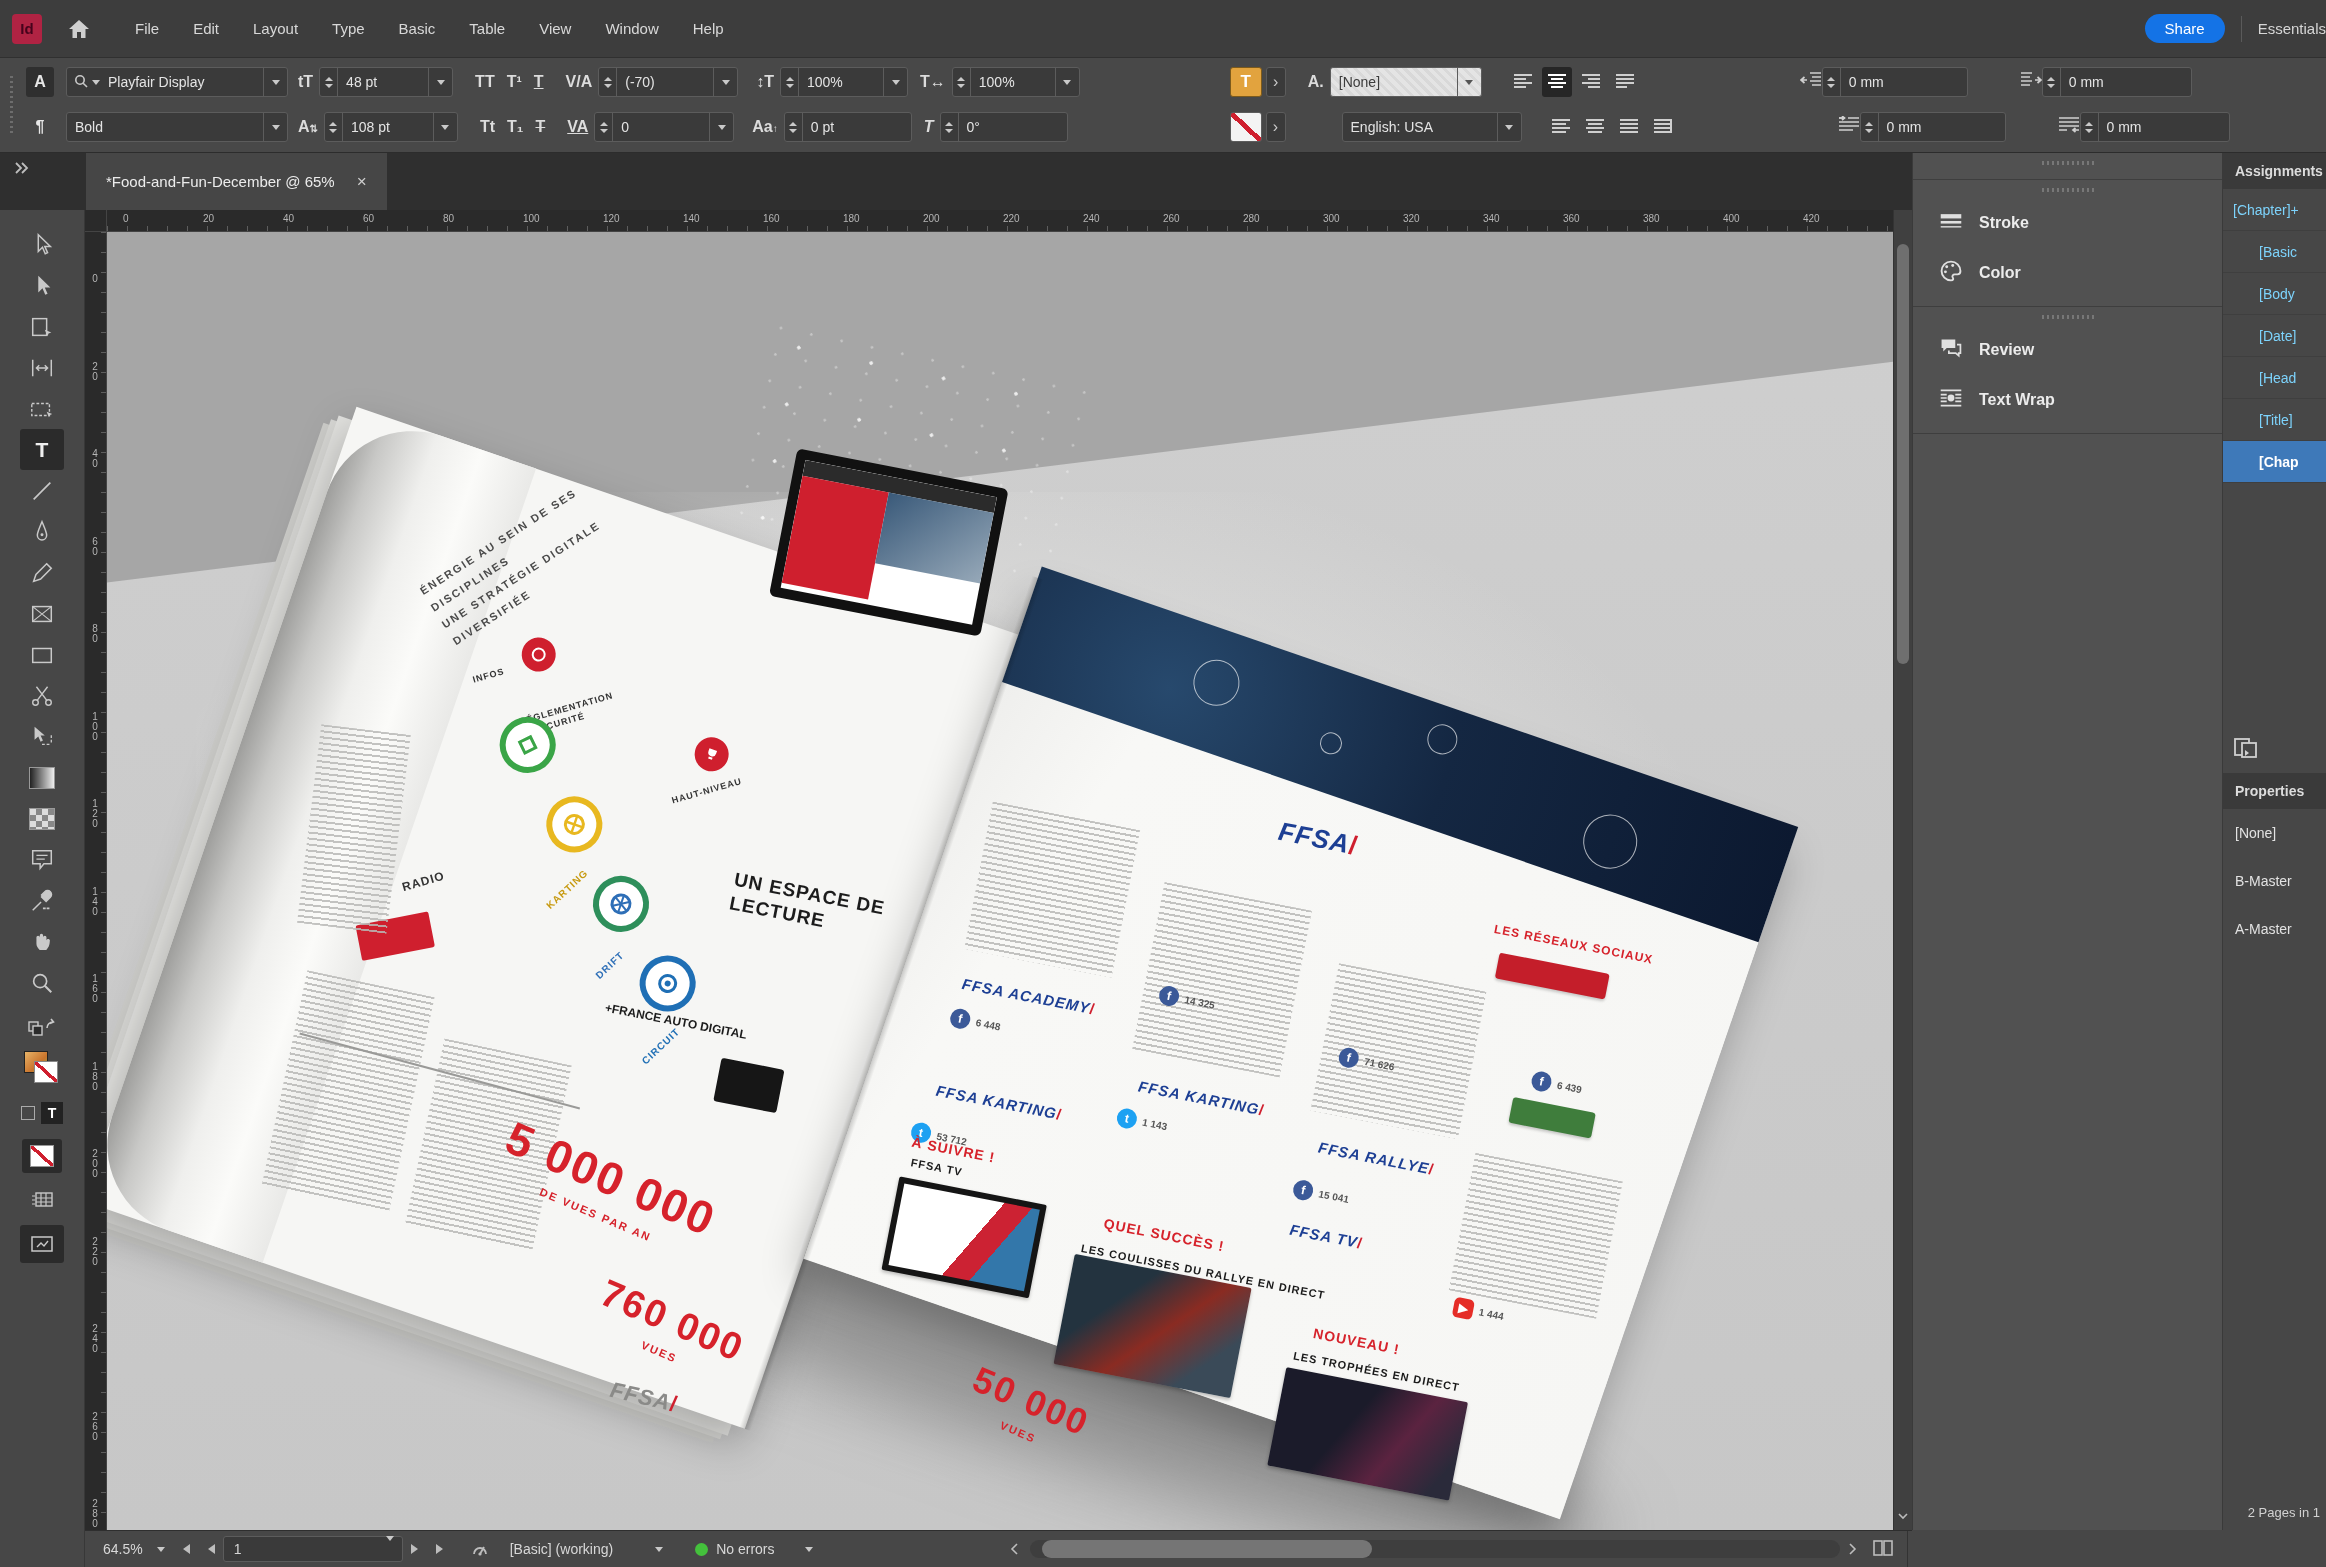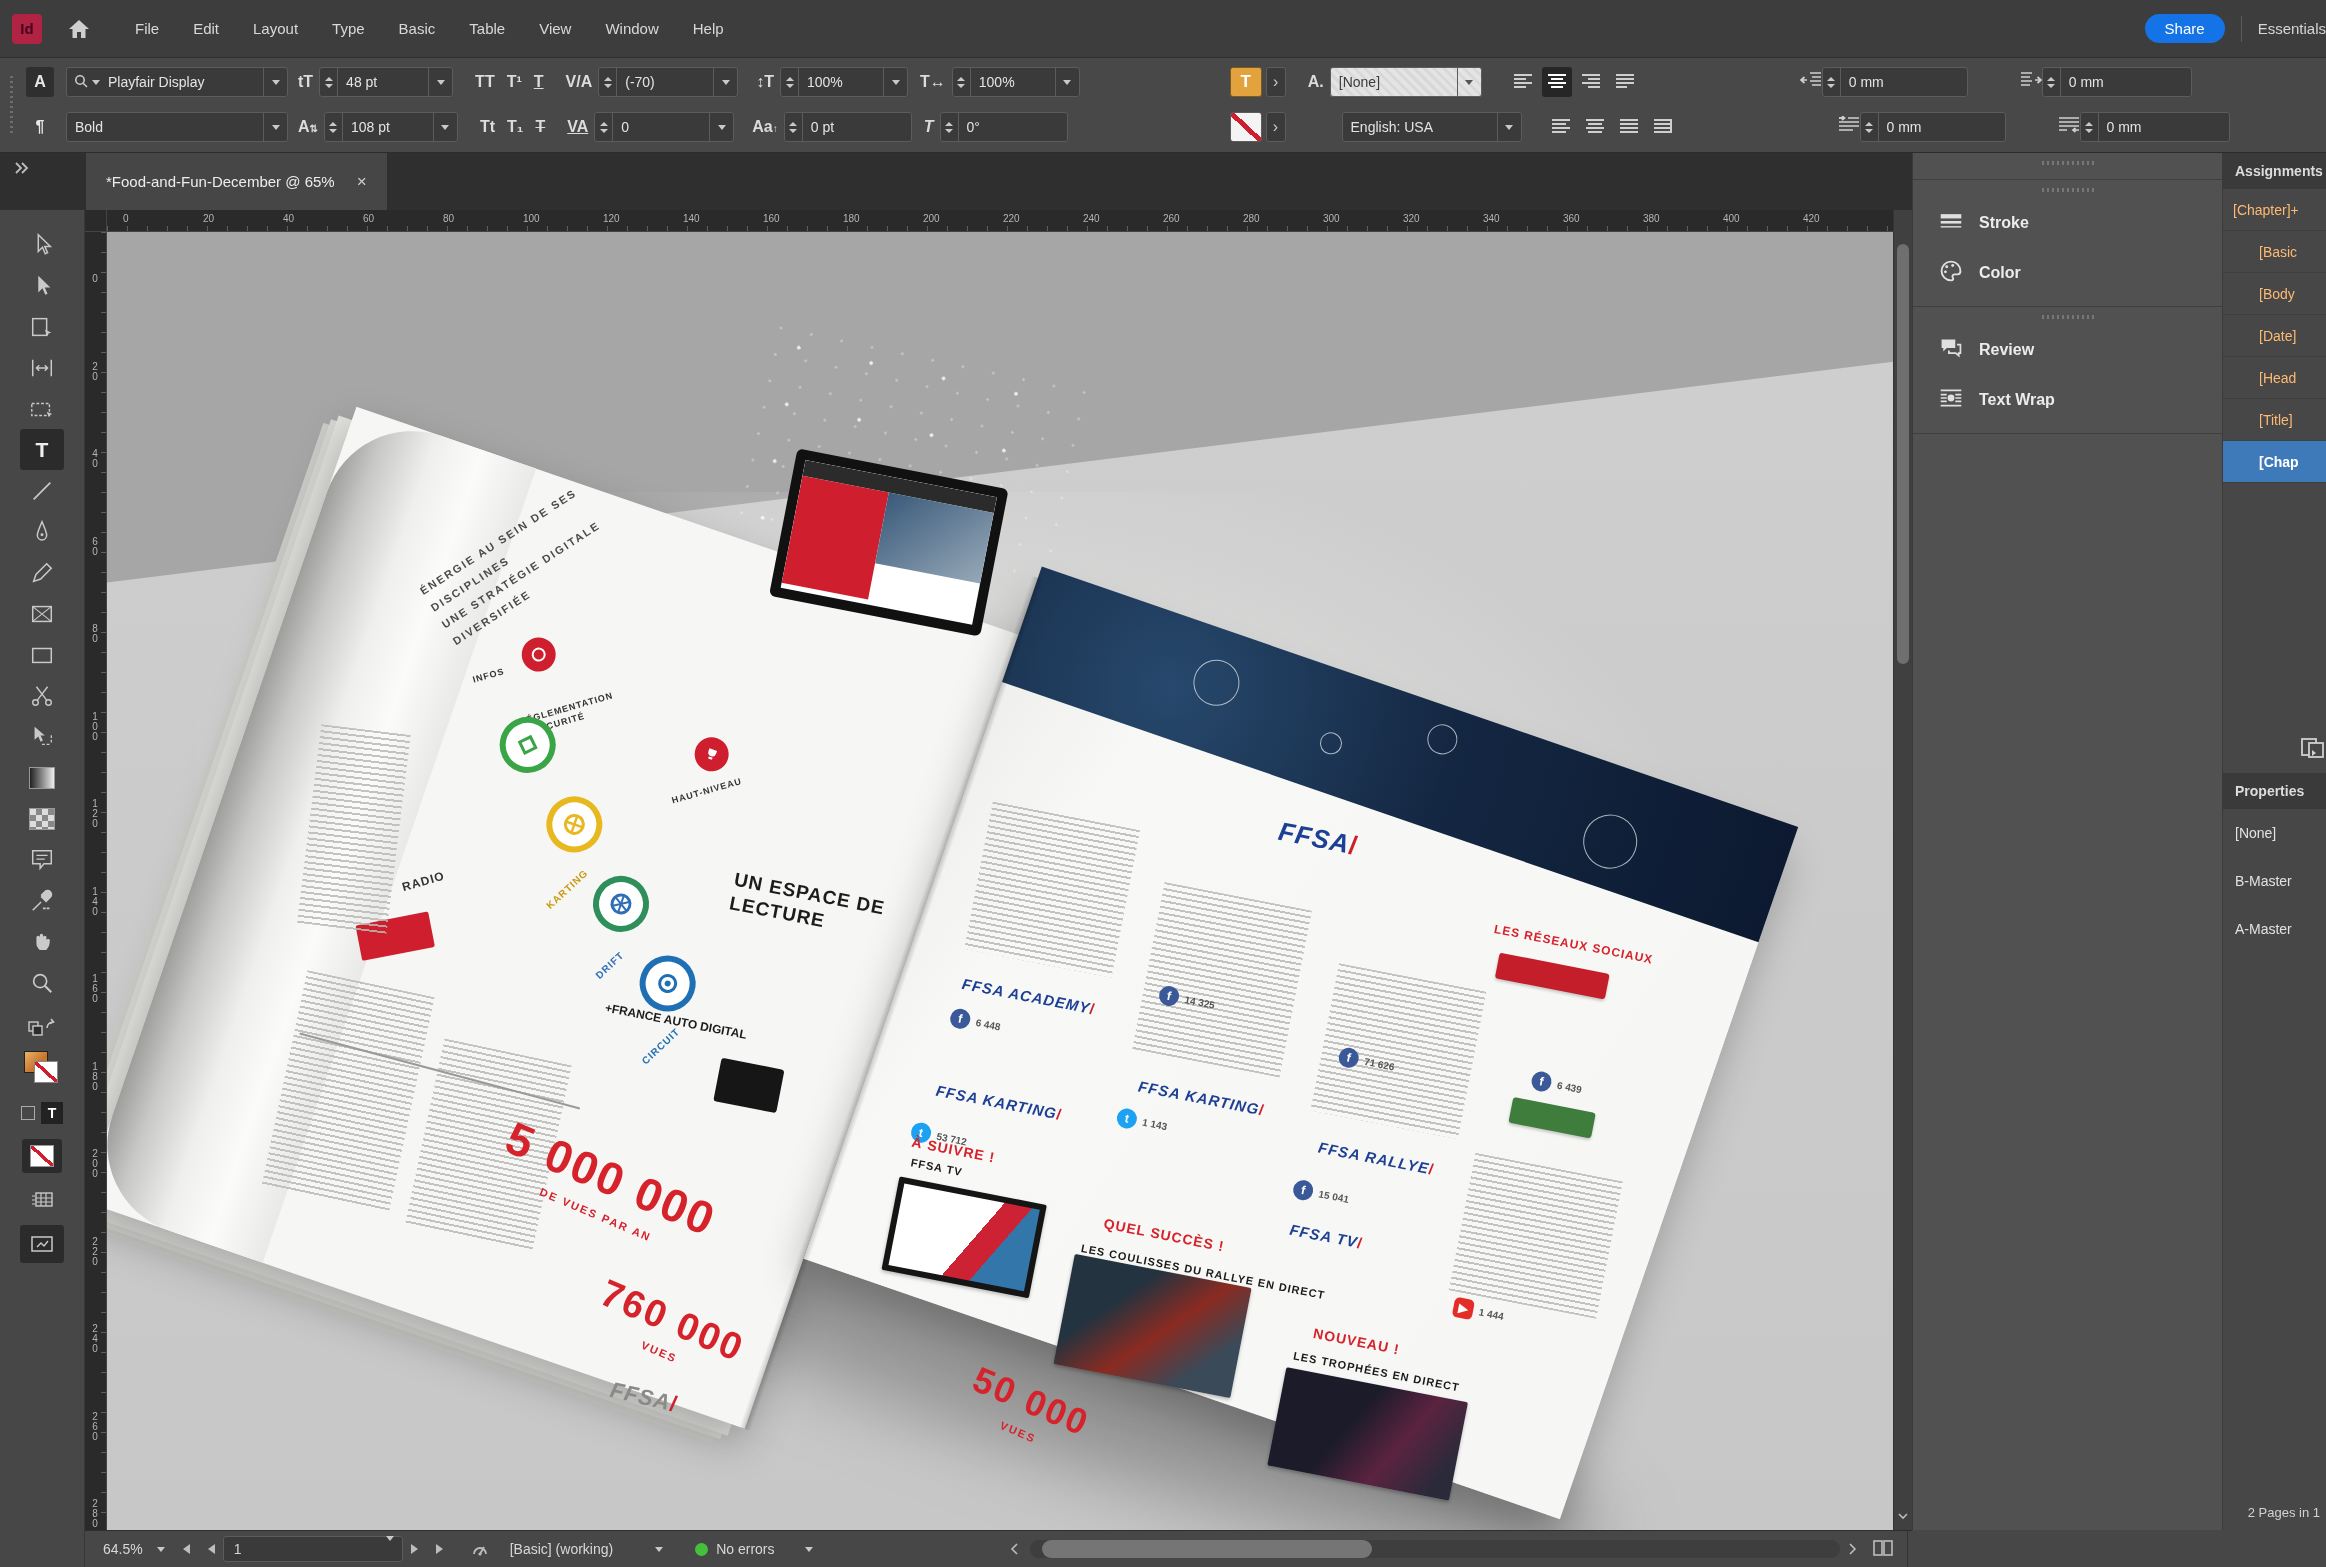--- a/index.html
+++ b/index.html
@@ -212,25 +212,25 @@
   
   .dock { position:absolute; left:1912px; top:153px; width:310px; height:1377px; background:#515151;
           border-left:1px solid #3a3a3a; }
   .panel-group { border-bottom:1px solid #3e3e3e; padding:4px 0 8px; }
   .pgrip { width:52px; height:4px; margin:4px auto 6px;
            background:repeating-linear-gradient(90deg,#777 0 2px, transparent 2px 5px); }
   .pitem { display:flex; align-items:center; gap:16px; padding:11px 26px; color:#ececec;
            font-size:16px; font-weight:bold; }
   .pitem svg { flex:none; }
   .dock-right { position:absolute; left:2222px; top:153px; width:104px; height:1377px;
-                background:#474747; border-left:1px solid #3a3a3a; overflow:hidden;text-align:right; }
+                background:#474747; border-left:1px solid #3a3a3a; overflow:hidden; }
   .dr-header { height:36px; background:#3a3a3a; color:#dcdcdc; font-size:14px; font-weight:bold;
                display:flex; align-items:center; padding-left:12px; white-space:nowrap; }
   .style-row { height:42px; display:flex; align-items:center; padding-left:10px; font-size:14px;
-               color:#fdba74; border-bottom:1px solid #3f3f3f; white-space:nowrap; }
+               color:#7dd3fc; border-bottom:1px solid #3f3f3f; white-space:nowrap; }
   .style-row.indent { padding-left:36px; }
   .style-row.selected { background:#3e79b9; color:#fff; font-weight:bold; }
   .pages-ic { margin:14px 0 10px 10px; }
   .page-row { height:48px; display:flex; align-items:center; padding-left:12px; font-size:14px;
               color:#e2e2e2; white-space:nowrap; }
   .pages-status { position:absolute; right:6px; bottom:10px; font-size:13px; color:#d2d2d2;
                   white-space:nowrap; }
 
   
   .statusbar { position:absolute; left:85px; top:1530px; width:1827px; height:37px; background:#474747;

